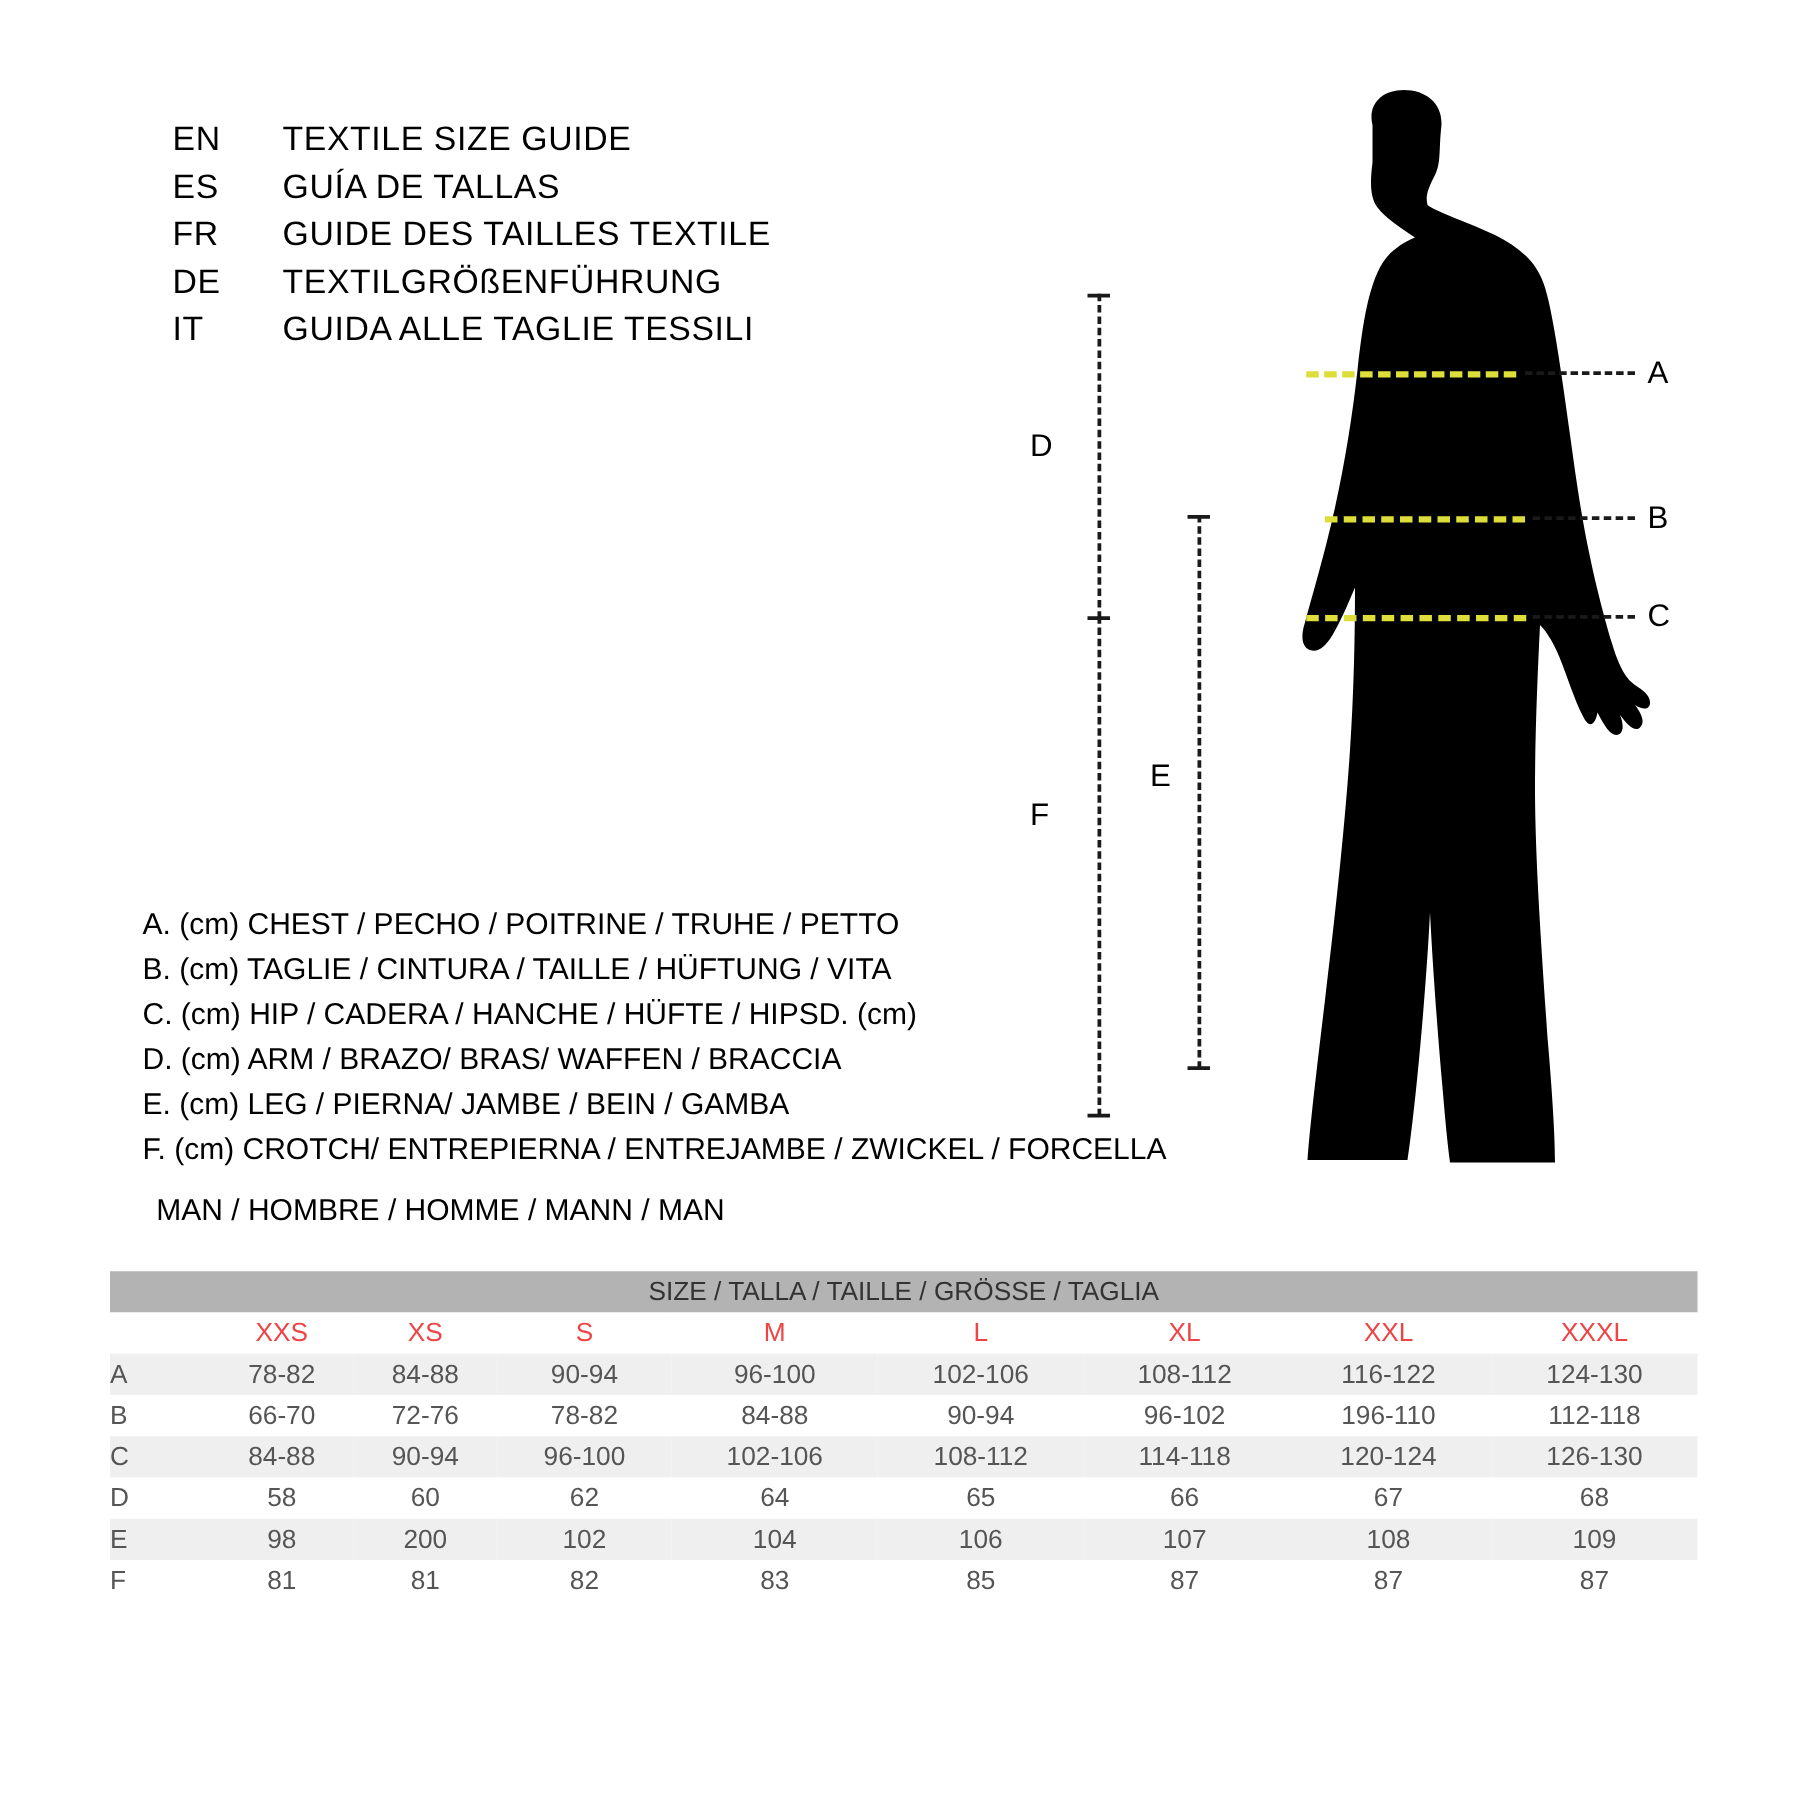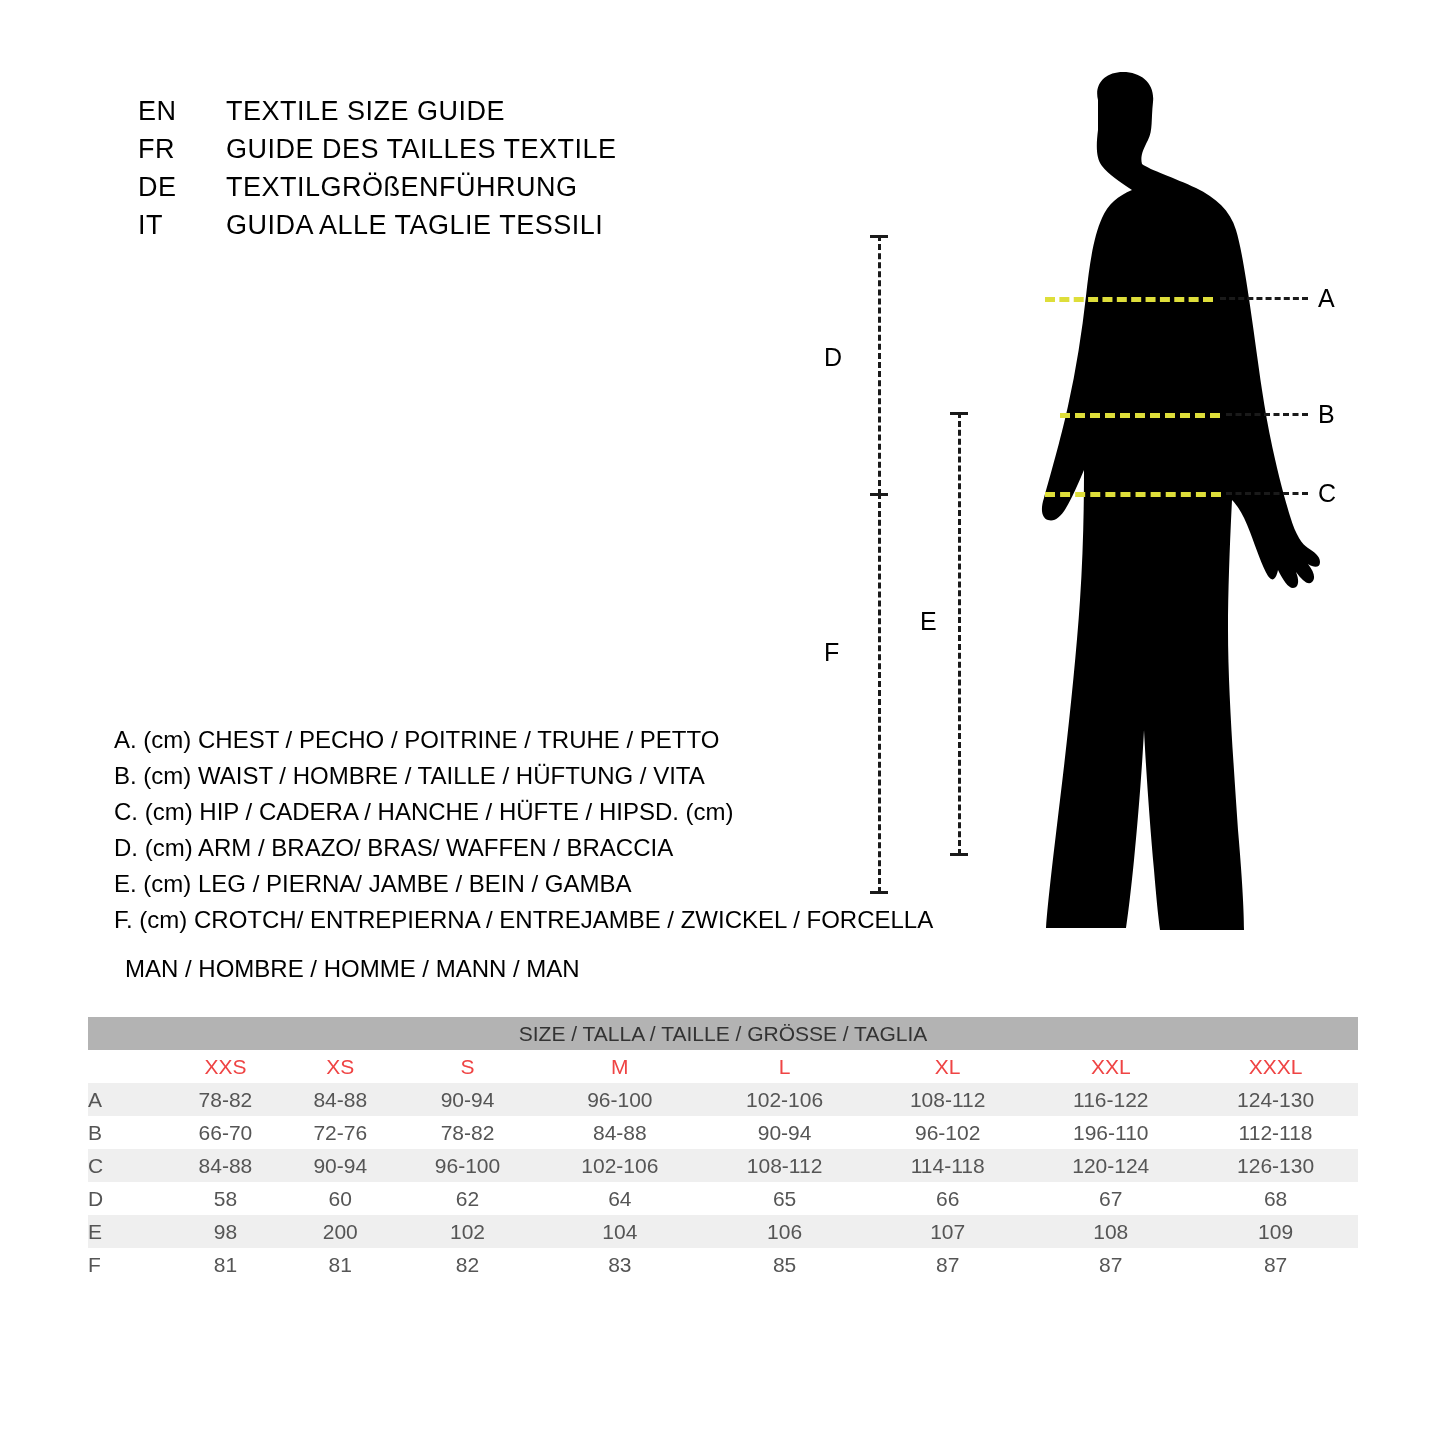--- a/index.html
+++ b/index.html
@@ -141,36 +141,40 @@
 </style>
 </head>
 <body>
 
 <div id="title-block">
   <div class="title-row">
     <span class="title-lang">EN</span>
     <span>TEXTILE SIZE GUIDE</span>
   </div>
   <div class="title-row">
+    <span class="title-lang">ES</span>
+    <span>GUÍA DE TALLAS</span>
+  </div>
+  <div class="title-row">
     <span class="title-lang">FR</span>
     <span>GUIDE DES TAILLES TEXTILE</span>
   </div>
   <div class="title-row">
     <span class="title-lang">DE</span>
     <span>TEXTILGRÖßENFÜHRUNG</span>
   </div>
   <div class="title-row">
     <span class="title-lang">IT</span>
     <span>GUIDA ALLE TAGLIE TESSILI</span>
   </div>
 </div>
 
 <div id="legend-block">
   <div class="legend-row">A. (cm) CHEST / PECHO / POITRINE / TRUHE / PETTO</div>
-  <div class="legend-row">B. (cm) WAIST / HOMBRE / TAILLE / HÜFTUNG / VITA</div>
+  <div class="legend-row">B. (cm) TAGLIE / CINTURA / TAILLE / HÜFTUNG / VITA</div>
   <div class="legend-row">C. (cm) HIP / CADERA / HANCHE / HÜFTE / HIPSD. (cm)</div>
   <div class="legend-row">D. (cm) ARM / BRAZO/ BRAS/ WAFFEN / BRACCIA</div>
   <div class="legend-row">E. (cm) LEG / PIERNA/ JAMBE / BEIN / GAMBA</div>
   <div class="legend-row">F. (cm) CROTCH/ ENTREPIERNA / ENTREJAMBE / ZWICKEL / FORCELLA</div>
 </div>
 
 <div id="man-label">MAN / HOMBRE / HOMME / MANN / MAN</div>
 
 <div id="figure-area">
 

